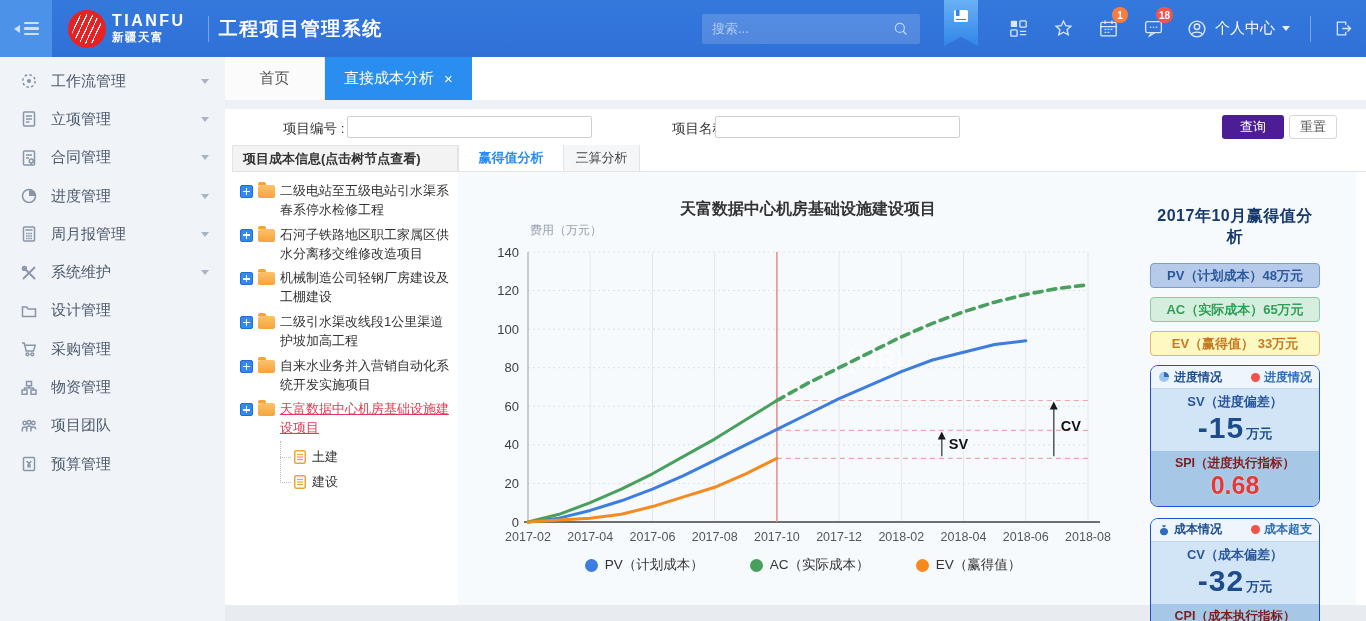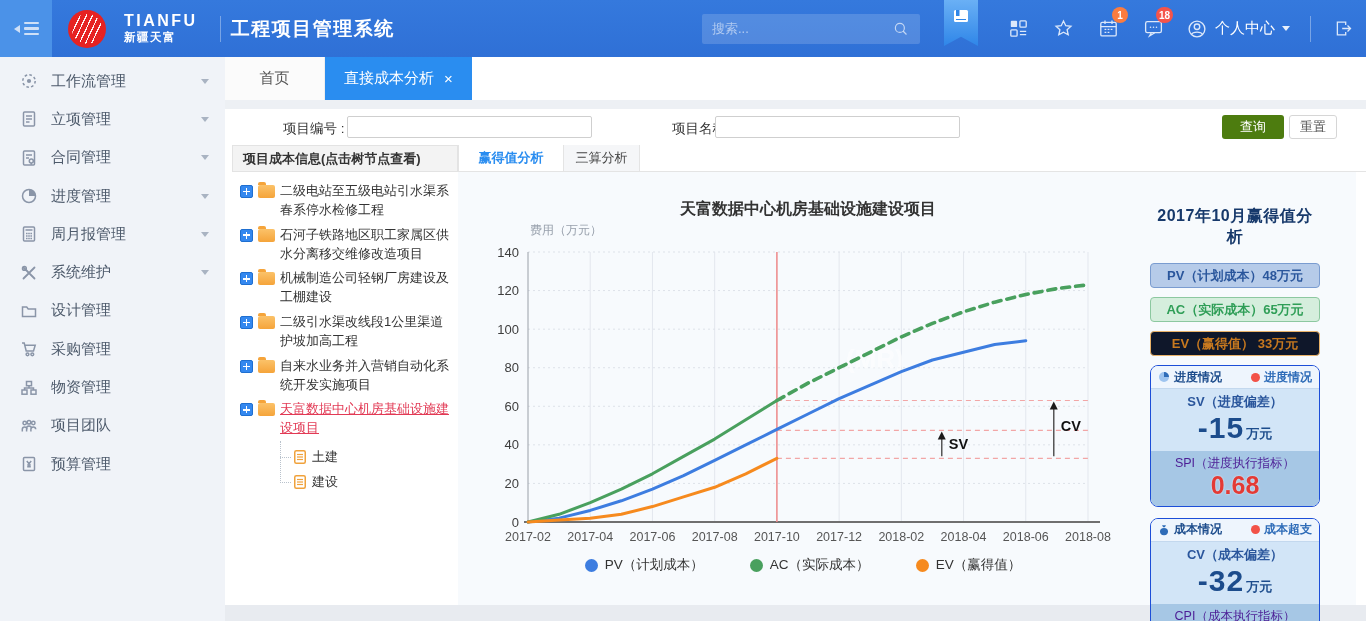--- a/index.html
+++ b/index.html
@@ -5,21 +5,21 @@
   * { margin:0; padding:0; box-sizing:border-box; }
   html,body { width:1366px; height:621px; overflow:hidden; font-family:"Liberation Sans","DejaVu Sans",sans-serif; background:#e8ebf0; }
   .app { position:relative; width:1366px; height:621px; }
 
   
   header { position:absolute; top:0; left:0; right:0; height:57px; background:linear-gradient(180deg,#3579dd,#2f70d6); display:flex; align-items:center; color:#fff; z-index:5; }
   .clps-btn { width:52px; height:57px; background:#4b92e8; display:flex; align-items:center; justify-content:center; gap:4px; cursor:pointer; flex:0 0 52px; }
   .tri { width:0; height:0; border-top:4.5px solid transparent; border-bottom:4.5px solid transparent; border-right:6px solid #cfe0f7; }
   .bars { display:flex; flex-direction:column; gap:3px; }
   .bars i { width:15px; height:2.5px; background:#cfe0f7; border-radius:1px; display:block; }
-  .brand { display:flex; align-items:center; gap:18px; padding:0 12px 0 16px; }
+  .brand { display:flex; align-items:center; gap:6px; padding:0 12px 0 16px; }
   .logo-circle { width:38px; height:38px; border-radius:50%; background:#e62222; position:relative; overflow:hidden; }
   .logo-circle::after { content:''; position:absolute; inset:4px; background:repeating-linear-gradient(115deg,transparent 0 2px,rgba(255,255,255,.95) 2px 3.2px,transparent 3.2px 5.5px); border-radius:50%; }
   .brand-en { font-size:16px; font-weight:bold; letter-spacing:2.5px; line-height:1.1; }
   .brand-cn { font-size:11.5px; font-weight:bold; letter-spacing:1.5px; }
   .vdiv { width:1px; height:26px; background:rgba(255,255,255,.35); margin:0 10px; }
   .app-title { font-size:19px; font-weight:bold; letter-spacing:1.5px; }
   .spacer { flex:1; }
   .search-box { width:218px; height:30px; background:rgba(255,255,255,.16); border-radius:2px; display:flex; align-items:center; padding:0 10px; margin-right:24px; }
   .search-box input { flex:1; background:transparent; border:none; outline:none; color:#fff; font-size:13px; }
   .search-box input::placeholder { color:rgba(255,255,255,.55); }
@@ -47,21 +47,21 @@
   .tab.active { width:147px; background:#2a8df0; color:#fff; gap:10px; border-right:none; }
   .tab-close { font-size:15px; line-height:1; cursor:pointer; }
   .gapstrip { position:absolute; top:100px; left:225px; right:0; height:9px; background:#edf0f4; }
 
   
   .content { position:absolute; top:109px; left:225px; right:0; bottom:16px; background:#fff; }
   .filter-row { position:relative; height:36px; }
   .flabel { position:absolute; top:11px; font-size:13.5px; color:#333; }
   .finput { position:absolute; top:7px; width:245px; height:22px; border:1px solid #cfcfcf; border-radius:2px; outline:none; padding:0 6px; font-size:13px; }
   .btn { position:absolute; top:6px; height:24px; font-size:13px; cursor:pointer; font-family:inherit; }
-  .btn.primary { right:82px; width:62px; background:#4d7c0f; color:#fff; border:none; border-radius:3px; }
+  .btn.primary { right:82px; width:62px; background:#4c1d95; color:#fff; border:none; border-radius:3px; }
   .btn.ghost { right:29px; width:48px; background:#fff; border:1px solid #d6d6d6; border-radius:3px; color:#555; }
 
   
   .treepanel { position:absolute; left:7px; top:36px; width:226px; bottom:0; background:#fff; }
   .tree-header { height:27px; line-height:26px; background:#f3f3f3; border:1px solid #e3e3e3; font-weight:bold; font-size:13px; padding-left:10px; color:#333; }
   .tree-body { padding:10px 8px; }
   .tree-row { display:flex; gap:5px; margin-bottom:6px; font-size:13px; color:#333; line-height:1.45; }
   .expander { flex:0 0 13px; height:13px; margin-top:3px; background:#3488ef; border:1px solid #1f6fd0; border-radius:2px; position:relative; cursor:pointer; }
   .expander::before { content:''; position:absolute; left:2px; right:2px; top:50%; height:1.5px; margin-top:-0.75px; background:#fff; }
   .expander::after  { content:''; position:absolute; top:2px; bottom:2px; left:50%; width:1.5px; margin-left:-0.75px; background:#fff; }
@@ -84,32 +84,32 @@
   .legend { position:absolute; left:0; top:384px; width:690px; display:flex; justify-content:center; gap:46px; }
   .legend-item { display:flex; align-items:center; gap:7px; font-size:13.5px; color:#333; cursor:pointer; }
   .legend-dot { width:13px; height:13px; border-radius:50%; }
 
   
   .analysis { position:absolute; top:34px; right:36px; width:170px; }
   .an-title { font-size:16px; font-weight:bold; color:#17396b; text-align:center; margin-bottom:15px; letter-spacing:.5px; }
   .an-badge { height:25px; line-height:24px; text-align:center; border-radius:4px; font-size:13px; font-weight:bold; margin-bottom:9px; border:1px solid; }
   .an-badge.pv { background:#b6cbe9; border-color:#7a9cd0; color:#2a569c; }
   .an-badge.ac { background:#d5eedd; border-color:#8cc8a0; color:#2f9e57; }
-  .an-badge.ev { background:#0f172a; border-color:#e9b269; color:#c8791f; }
+  .an-badge.ev { background:#fef9c3; border-color:#e9b269; color:#c8791f; }
   .an-card { border:1px solid #1d4ed8; border-radius:8px; overflow:hidden; margin-top:7px; margin-bottom:11px; }
   .an-card-h { height:23px; display:flex; align-items:center; gap:4px; background:#eef5fd; padding:0 7px; font-size:12px; border-bottom:1px solid #c3d8ee; }
   .h-label { font-weight:bold; color:#1c4c8c; }
   .dot { width:9px; height:9px; border-radius:50%; background:#f25248; margin-left:auto; flex:0 0 9px; }
   .h-status { color:#2e6cb8; font-weight:bold; }
   .an-card-b { text-align:center; padding:4px 0 6px; background:#d2e5f7; }
   .m-label { font-size:13px; font-weight:bold; color:#2a569c; }
   .m-value .big { font-size:30px; font-weight:bold; color:#1c4c8c; letter-spacing:1px; }
   .m-value .unit { font-size:13px; font-weight:bold; color:#1c4c8c; margin-left:2px; }
   .an-card-f { text-align:center; background:#a6c7e5; padding:4px 0 6px; }
-  .f-label { font-size:12.5px; font-weight:normal; color:#4c1d95; }
+  .f-label { font-size:12.5px; font-weight:bold; color:#7f1d1d; }
   .f-value { font-size:25px; font-weight:bold; color:#e33a35; text-shadow:0 0 2px rgba(255,255,255,.8); line-height:1.1; }
 </style>
 </head>
 <body>
 
 <div class="app">
 
   <header>
     <div class="clps-btn">
       <span class="tri"></span>

